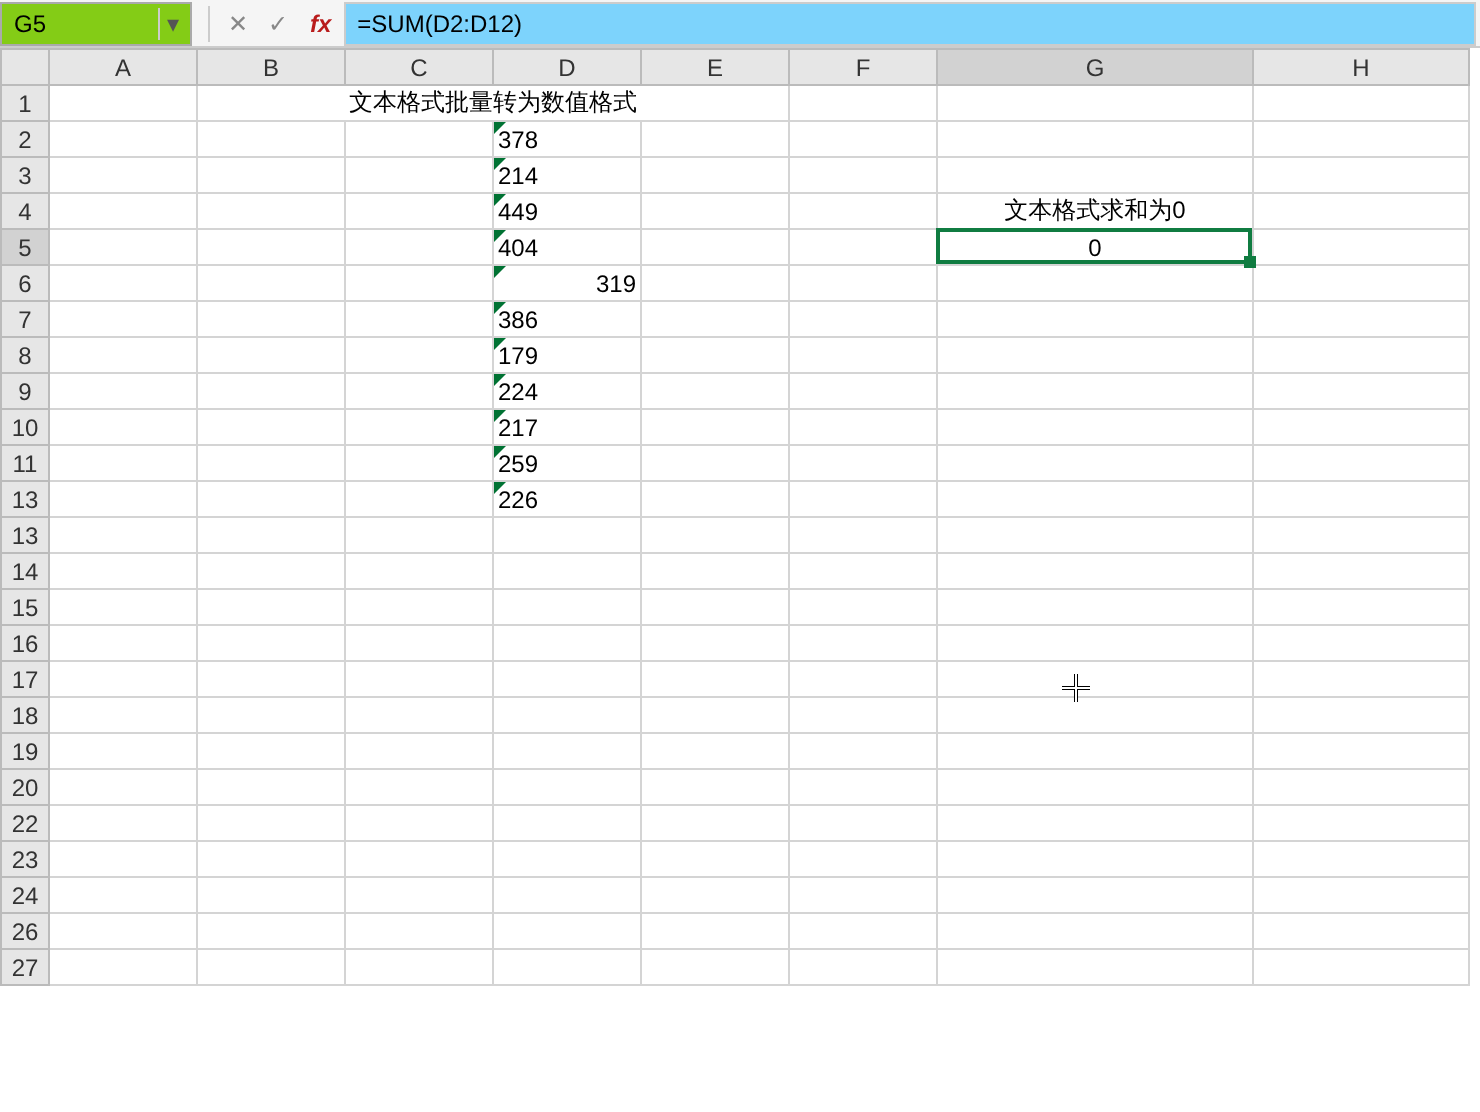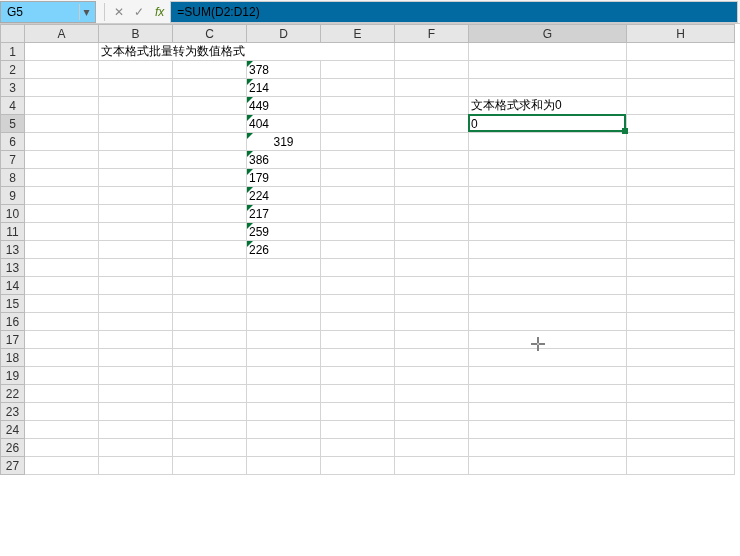--- a/index.html
+++ b/index.html
@@ -1,32 +1,32 @@
 <!DOCTYPE html>
 <html><head>
 <meta charset="utf-8">
 <style>
   * { box-sizing: border-box; margin: 0; padding: 0; }
   body { font-family: "Segoe UI", Arial, sans-serif; font-size: 12px; background: #fff; color: #000; user-select: none; }
   .name-box-row { display: flex; align-items: center; height: 24px; border-bottom: 1px solid #ccc; background: #f5f5f5; }
-  .name-box { width: 96px; height: 22px; background: #7dd3fc; border: 1px solid #aaa; display: flex; padding: 0 6px; margin-right: 4px; position: relative; }
+  .name-box { width: 96px; height: 22px; background: #84cc16; border: 1px solid #aaa; display: flex; padding: 0 6px; margin-right: 4px; position: relative; }
   .name-box input { border: none; outline: none; width: 100%; font-size: 12px; background: transparent; }
   .name-box .dd { position: absolute; right: 2px; top: 2px; width: 14px; height: 16px; border-left: 1px solid #ccc; display: flex; align-items: center; justify-content: center; color: #555; cursor: pointer; }
   .sep { width: 1px; height: 18px; background: #ccc; margin: 0 4px; }
   .fx-btn { width: 20px; display: flex; align-items: center; justify-content: center; color: #888; cursor: pointer; }
-  .fx-label { font-style: italic; font-weight: normal; color: #4d7c0f; margin: 0 6px; font-size: 12px; }
-  .formula-input { flex: 1; height: 22px; background: #0369a1; border: 1px solid #ccc; padding: 0 6px; font-size: 12px; outline: none; margin-right: 2px; }
+  .fx-label { font-style: italic; font-weight: bold; color: #b91c1c; margin: 0 6px; font-size: 12px; }
+  .formula-input { flex: 1; height: 22px; background: #7dd3fc; border: 1px solid #ccc; padding: 0 6px; font-size: 12px; outline: none; margin-right: 2px; }
   .grid-wrap { position: relative; width: 740px; height: 530px; overflow: hidden; background: #fff; }
   table { border-collapse: collapse; table-layout: fixed; }
   th, td { border: 1px solid #d4d4d4; height: 18px; padding: 0 2px; font-size: 12px; font-weight: normal; text-align: center; background: #fff; position: relative; }
   th { background: #e6e6e6; color: #333; border-color: #bbb; }
   th.corner { background: #e6e6e6; }
   th.sel { background: #d2d2d2; }
   th.rowhead { text-align: center; }
-  td.center { text-align: left; }
+  td.center { text-align: center; }
   td.bold { font-weight: normal; }
   td.text-marker::before { content: ''; position: absolute; left: 0; top: 0; width: 0; height: 0; border-top: 6px solid #007233; border-right: 6px solid transparent; }
   .sel-border { position: absolute; border: 2px solid #107c41; pointer-events: none; }
   .sel-handle { position: absolute; width: 6px; height: 6px; background: #107c41; right: -4px; bottom: -4px; }
   .cursor-cross { position: absolute; left: 530px; top: 312px; pointer-events: none; }
   .cursor-cross svg { display: block; }
 </style>
 </head>
 <body>
 
@@ -119,21 +119,21 @@
           <td></td>
           <td></td>
           <td class="center">0</td>
           <td></td>
         </tr>
         <tr>
           <th class="rowhead">6</th>
           <td></td>
           <td></td>
           <td></td>
-          <td class="text-marker" style="text-align: center;">319</td>
+          <td class="text-marker" style="text-align: right;">319</td>
           <td></td>
           <td></td>
           <td></td>
           <td></td>
         </tr>
         <tr>
           <th class="rowhead">7</th>
           <td></td>
           <td></td>
           <td></td>
@@ -259,20 +259,31 @@
           <td></td>
           <td></td>
           <td></td>
           <td></td>
           <td></td>
           <td></td>
           <td></td>
         </tr>
         <tr>
           <th class="rowhead">19</th>
+          <td></td>
+          <td></td>
+          <td></td>
+          <td></td>
+          <td></td>
+          <td></td>
+          <td></td>
+          <td></td>
+        </tr>
+        <tr>
+          <th class="rowhead">20</th>
           <td></td>
           <td></td>
           <td></td>
           <td></td>
           <td></td>
           <td></td>
           <td></td>
           <td></td>
         </tr>
         <tr>

